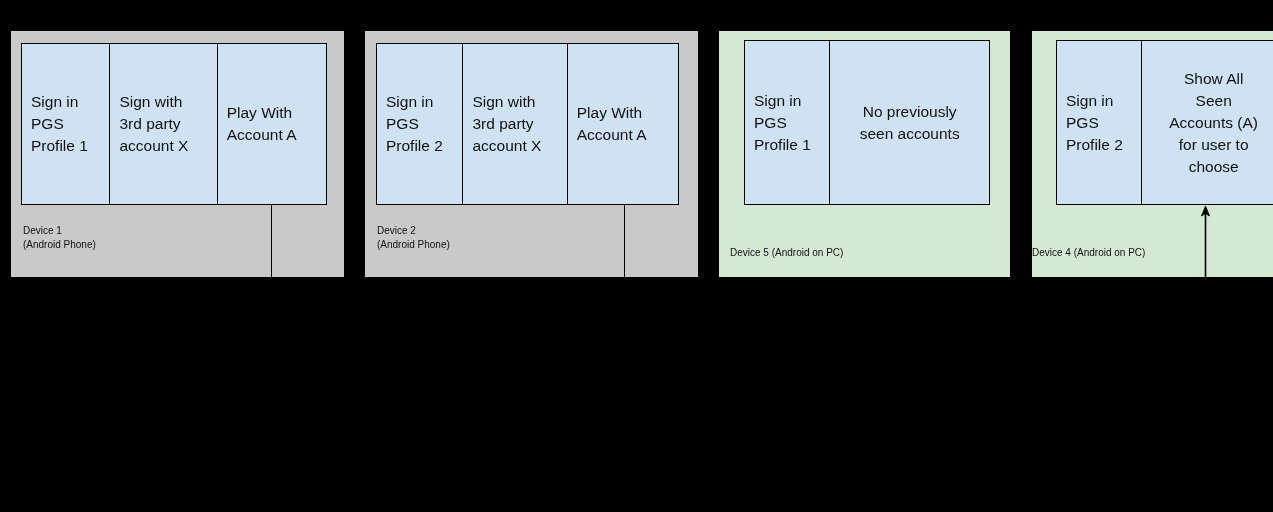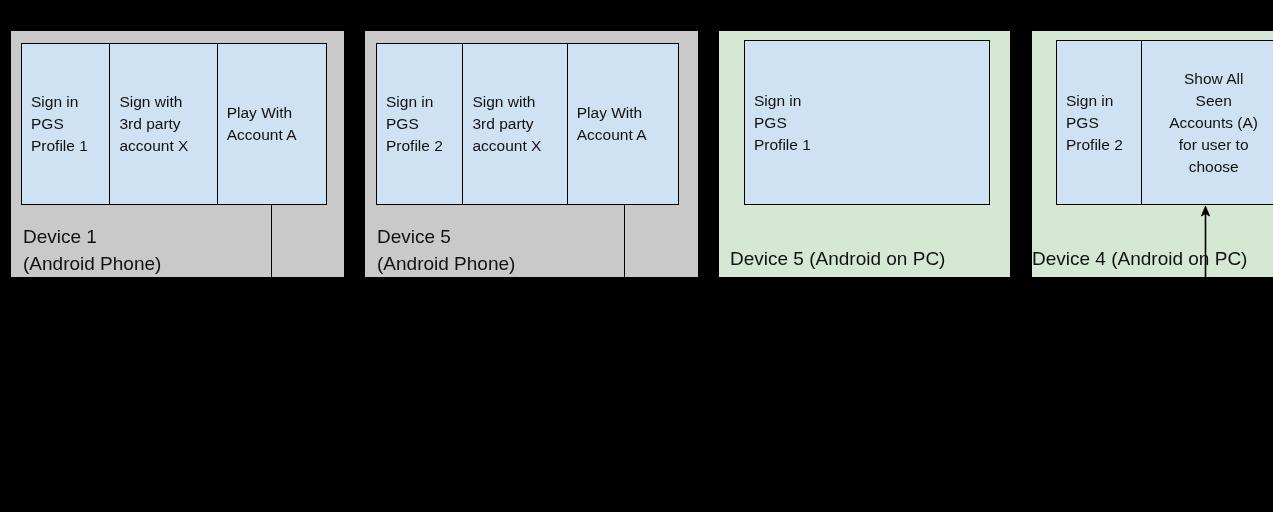--- a/index.html
+++ b/index.html
@@ -51,21 +51,21 @@
     white-space: pre-line;
   }
   .cell:last-child { border-right: none; }
   .cell.left   { justify-content: flex-start; text-align: left; }
   .cell.center { justify-content: center; text-align: center; }
 
   
   .caption {
     position: absolute;
     color: #111111;
-    font-size: 19px;
+    font-size: 10px;
     line-height: 1.42;
     white-space: pre-line;
     text-align: left;
   }
 
   
   .vrule {
     position: absolute;
     width: 1.4px;
     background: #000000;
@@ -98,21 +98,21 @@
 3rd party
 account X</div>
     <div class="cell left" style="width:109px;">Play With
 Account A</div>
   </div>
 
   <div class="panel gray" style="left:365px; top:31px; width:333px; height:246px;">
 
     <div class="vrule" style="left:259px; top:174px; width:1.4px; height:72px;"></div>
 
-    <div class="caption" style="left:12px; top:193px;">Device 5
+    <div class="caption" style="left:12px; top:193px;">Device 2
 (Android Phone)</div>
   </div>
 
   <div class="bluebox" style="left:376px; top:43px; width:303px; height:162px;">
     <div class="cell left" style="width:87px;">Sign in
 PGS
 Profile 2</div>
     <div class="cell left" style="width:105px;">Sign with
 3rd party
 account X</div>
@@ -122,20 +122,22 @@
 
   <div class="panel green" style="left:719px; top:31px; width:291px; height:246px;">
 
     <div class="caption" style="left:11px; top:215px;">Device 5 (Android on PC)</div>
   </div>
 
   <div class="bluebox" style="left:744px; top:40px; width:246px; height:165px;">
     <div class="cell left" style="width:86px;">Sign in
 PGS
 Profile 1</div>
+    <div class="cell center" style="width:160px;">No previously
+seen accounts</div>
   </div>
 
   <div class="panel green" style="left:1032px; top:31px; width:250px; height:246px;">
 
     <div class="caption" style="left:0; top:215px;">Device 4 (Android on PC)</div>
   </div>
 
   <div class="bluebox" style="left:1056px; top:40px; width:230px; height:165px;">
     <div class="cell left" style="width:86px;">Sign in
 PGS

